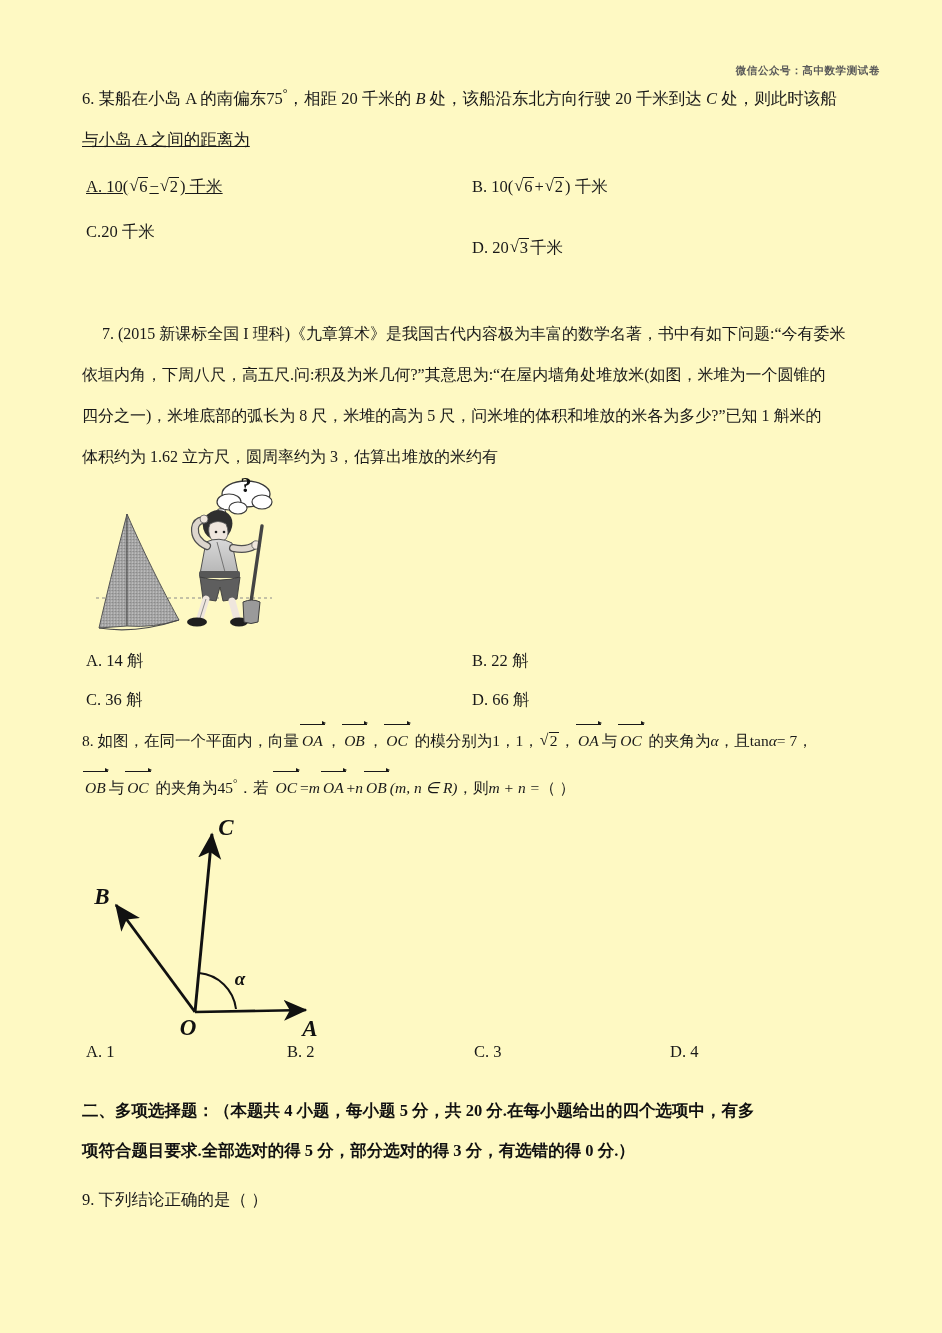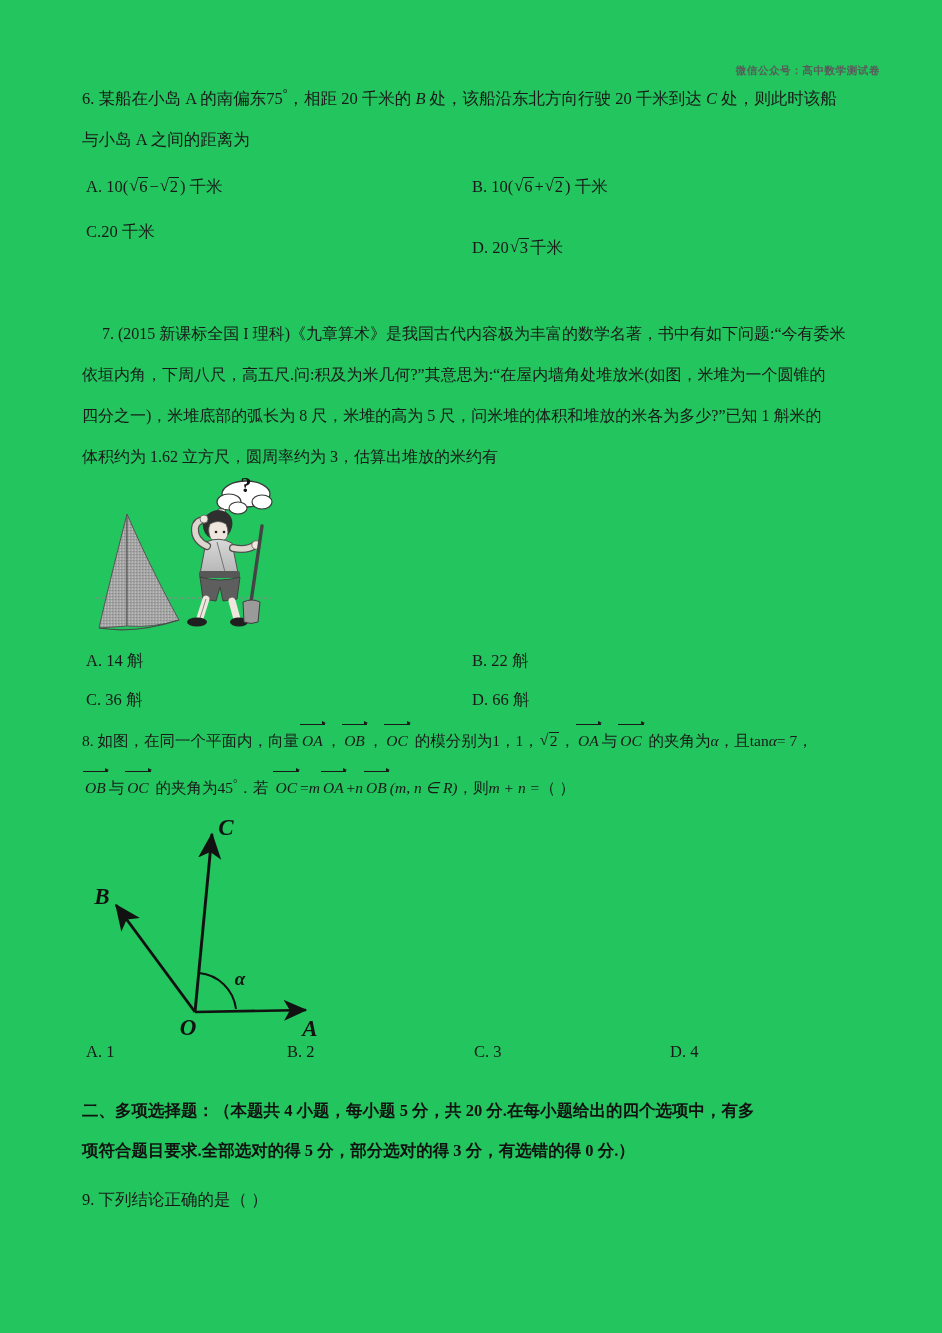--- a/index.html
+++ b/index.html
@@ -11,21 +11,21 @@
     width: 942px;
     height: 1333px;
     position: relative;
     font-family: "Liberation Serif", "DejaVu Serif", serif;
     color: #1a1a1a;
     overflow: hidden;
   }
   .page {
     position: absolute;
     inset: 0;
-    background: #22c55e;
+    background: #fef9c3;
   }
 
   
   .watermark {
     position: absolute;
     top: 64px;
     right: 62px;
     font-size: 10.5px;
     letter-spacing: 0.6px;
     color: #5a5a5a;
@@ -130,23 +130,23 @@
 <body>
 
 <div class="page">
 
   <div class="watermark">微信公众号：高中数学测试卷</div>
 
   <div class="qline" style="top:85px;">
     <span>6. 某船在小岛 A 的南偏东</span><span class="num">75</span><span class="deg">°</span><span>，相距 20 千米的</span> <span class="mi">B</span><span> 处，该船沿东北方向行驶 20 千米到达</span> <span class="mi">C</span> <span>处，则此时该船</span>
   </div>
 
-  <div class="qline" style="top:128px;">与小岛 A 之间的距离为</div>
-
-  <div class="opt" style="left:86px; top:176px;">
+  <div class="qline" style="top:128px;text-decoration:underline;">与小岛 A 之间的距离为</div>
+
+  <div class="opt" style="left:86px; top:176px;text-decoration:underline;">
     <span>A.</span>
     <span class="num">10(</span><span class="sq"><span>6</span></span><span>−</span><span class="sq"><span>2</span></span><span>) 千米</span>
   </div>
 
   <div class="opt" style="left:472px; top:176px;">
     <span>B.</span>
     <span class="num">10(</span><span class="sq"><span>6</span></span><span>+</span><span class="sq"><span>2</span></span><span>) 千米</span>
   </div>
 
   <div class="opt" style="left:86px; top:221px;">

